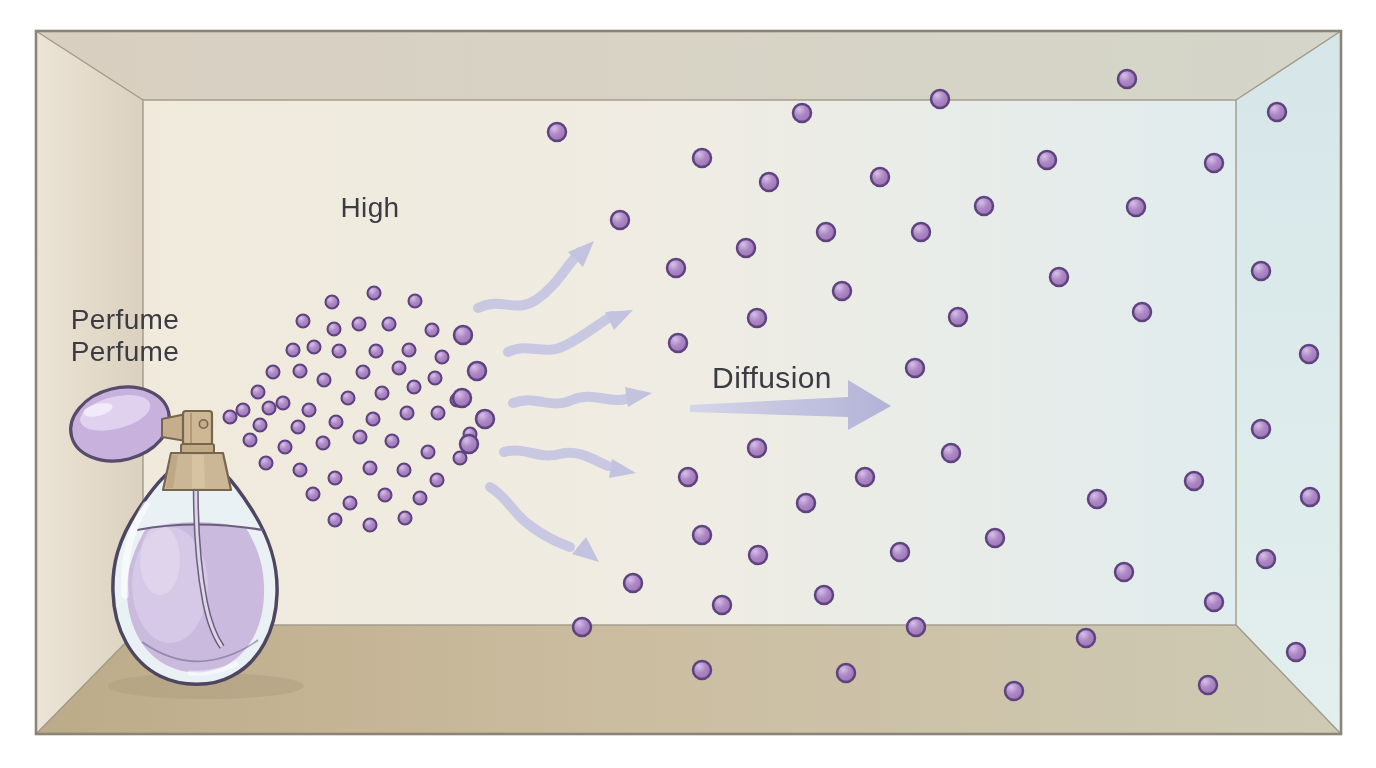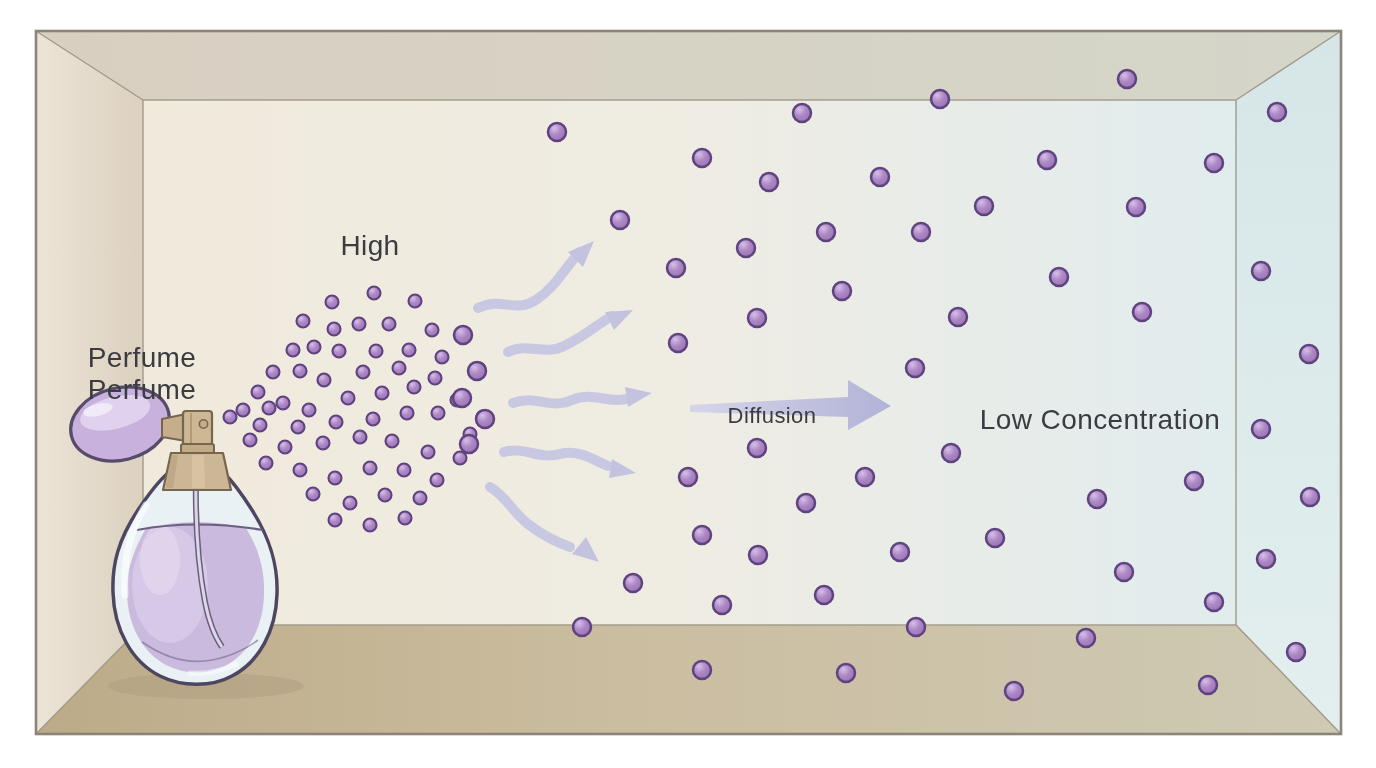--- a/index.html
+++ b/index.html
@@ -1,22 +1,22 @@
 <!DOCTYPE html>
 <html><head>
 <meta charset="utf-8">
 <style>
   html,body{margin:0;padding:0;background:#ffffff;}
   .stage{position:relative;width:1376px;height:768px;background:#ffffff;overflow:hidden;
          font-family:"Liberation Sans","DejaVu Sans",sans-serif;}
   .stage svg{position:absolute;left:0;top:0;}
   .diagram-label{position:absolute;text-align:center;color:#3b3b42;
-                 font-size:28px;font-weight:500;letter-spacing:.4px;line-height:32px;margin-top:38px;}
+                 font-size:28px;font-weight:500;letter-spacing:.4px;line-height:32px;}
   .diagram-label .lbl-line{display:block;}
-  #label-diffusion{font-size:22px;}
+  #label-diffusion{font-size:30px;}
 </style>
 </head>
 <body>
 
 <div class="stage">
 
 <svg width="1376" height="768" viewBox="0 0 1376 768">
   <defs>
     <radialGradient id="molGrad" cx="35%" cy="30%" r="80%">
       <stop offset="0%" stop-color="#d6c0e8"></stop>
@@ -247,30 +247,29 @@
     <rect x="183" y="411" width="29" height="34" rx="3" fill="#cdb795" stroke="#77664e" stroke-width="2.2"></rect>
     <line x1="191" y1="413" x2="191" y2="443" stroke="#b29a78" stroke-width="2"></line>
     <circle cx="203.5" cy="424" r="4.2" fill="#c4ad8a" stroke="#77664e" stroke-width="1.6"></circle>
     <rect x="181" y="444" width="33" height="9" rx="2" fill="#c2aa87" stroke="#77664e" stroke-width="2"></rect>
     <polygon points="171,453 223,453 231,490 163,490" fill="#cbb695" stroke="#77664e" stroke-width="2.2" stroke-linejoin="round"></polygon>
     <polygon points="171,455 178,455 173,488 166,488" fill="#b79f7c" opacity="0.6"></polygon>
     <polygon points="192,455 204,455 205,488 192,488" fill="#dcc9a8" opacity="0.7"></polygon>
   </g>
 </svg>
 
-  <div class="diagram-label" id="label-perfume-bottle" style="left:42px;top:304px;width:200px;">
+  <div class="diagram-label" id="label-perfume-bottle" style="left:25px;top:304px;width:200px;">
     <span class="lbl-line">Perfume</span>
     <span class="lbl-line">Perfume</span>
   </div>
 
   <div class="diagram-label" id="label-high-concentration" style="left:230px;top:192px;width:280px;">
     <span class="lbl-line">High</span>
   </div>
 
   <div class="diagram-label" id="label-diffusion" style="left:642px;top:362px;width:260px;">
     <span class="lbl-line">Diffusion</span>
   </div>
 
   <div class="diagram-label" id="label-low-concentration" style="left:950px;top:366px;width:300px;">
-    <span class="lbl-line">Low Concentration</span>
   </div>
 
 </div>
 
 </body></html>

